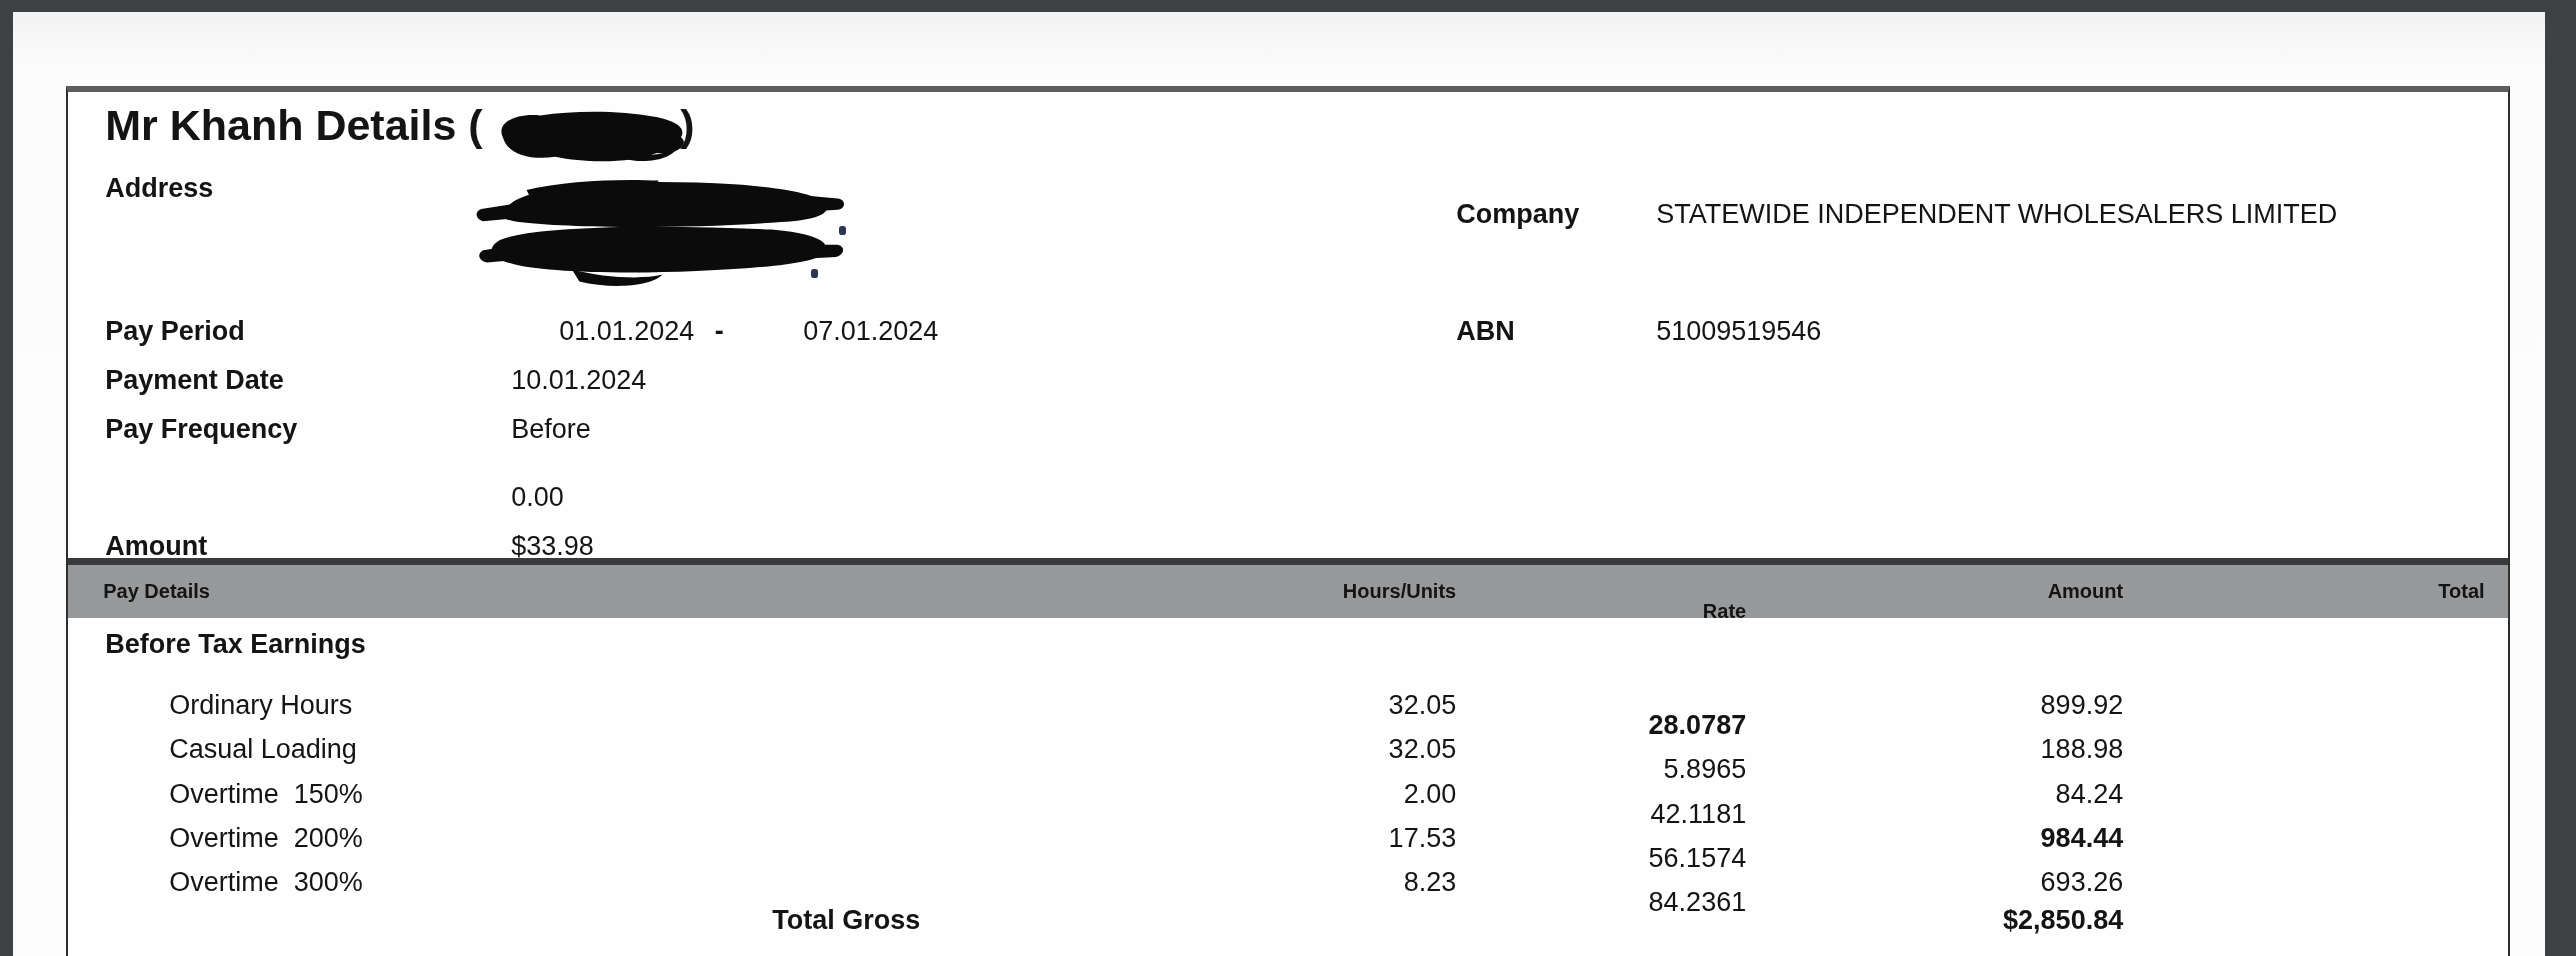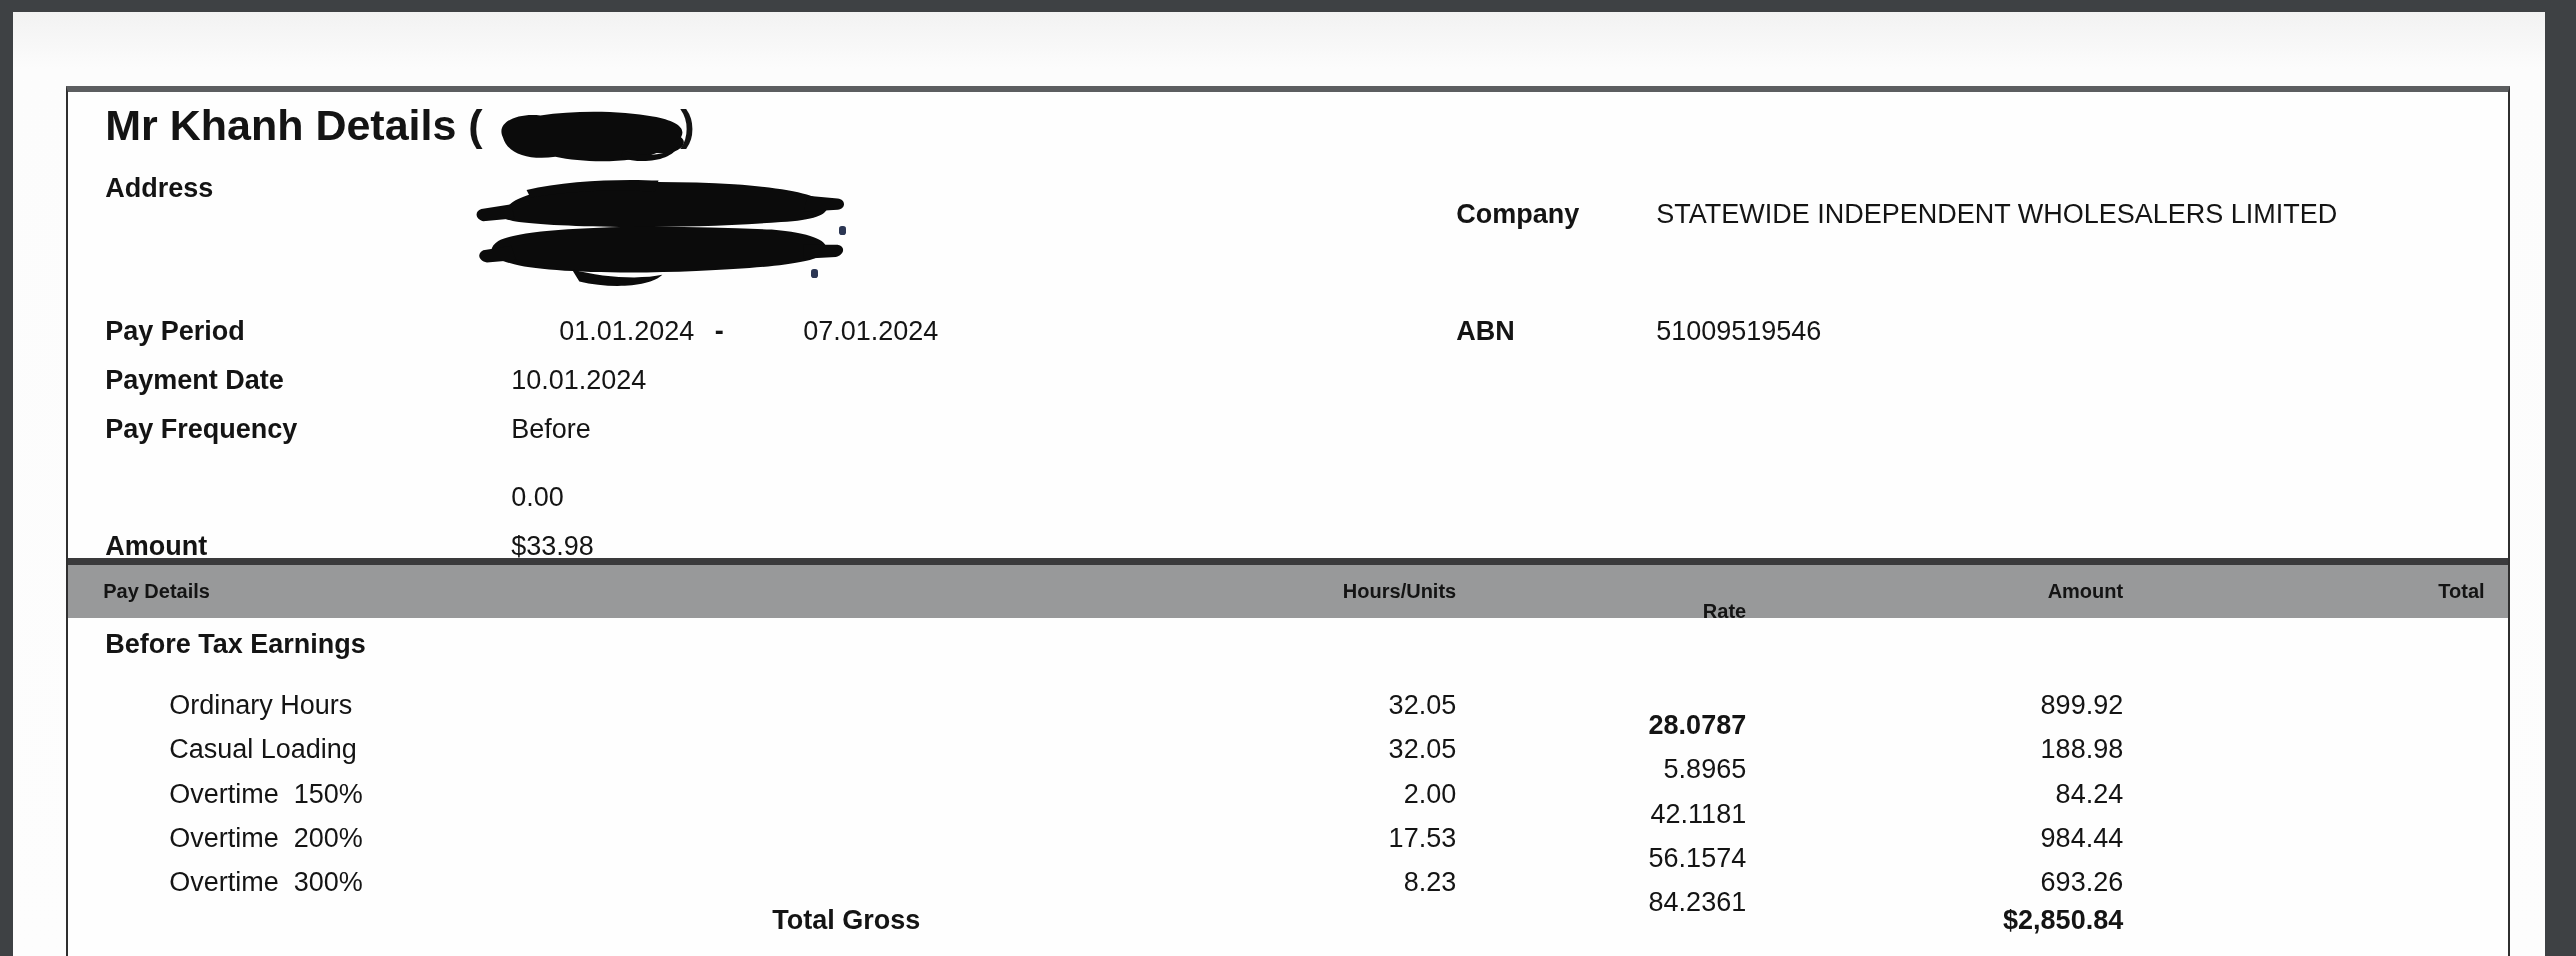--- a/index.html
+++ b/index.html
@@ -117,21 +117,21 @@
     <div>
       <div class="abs t" style="left:101px;top:685px;">Overtime  150%</div>
       <div class="abs t ra col-hours" style="top:685px;">2.00</div>
       <div class="abs t ra col-rate" style="top:685px;">42.1181</div>
       <div class="abs t ra col-amount" style="top:685px;">84.24</div>
     </div>
     <div>
       <div class="abs t" style="left:101px;top:729px;">Overtime  200%</div>
       <div class="abs t ra col-hours" style="top:729px;">17.53</div>
       <div class="abs t ra col-rate" style="top:729px;">56.1574</div>
-      <div class="abs t ra col-amount" style="top:729px;">984.44</div>
+      <div class="abs t ra col-amount" style="top:729px;font-weight:bold;">984.44</div>
     </div>
     <div>
       <div class="abs t" style="left:101px;top:773px;">Overtime  300%</div>
       <div class="abs t ra col-hours" style="top:773px;">8.23</div>
       <div class="abs t ra col-rate" style="top:773px;">84.2361</div>
       <div class="abs t ra col-amount" style="top:773px;">693.26</div>
     </div>
 
     <div>
       <div class="abs t b" style="left:704px;top:811px;">Total Gross</div>

